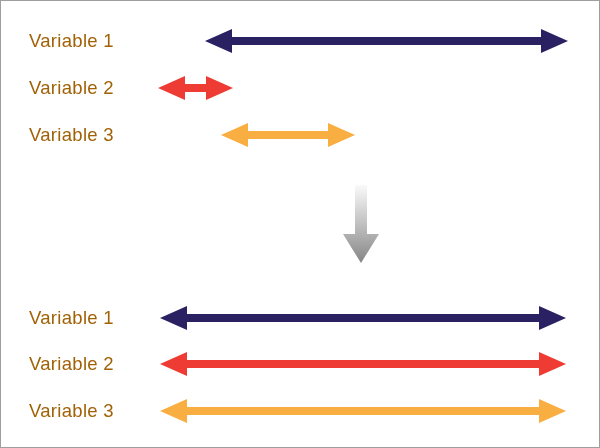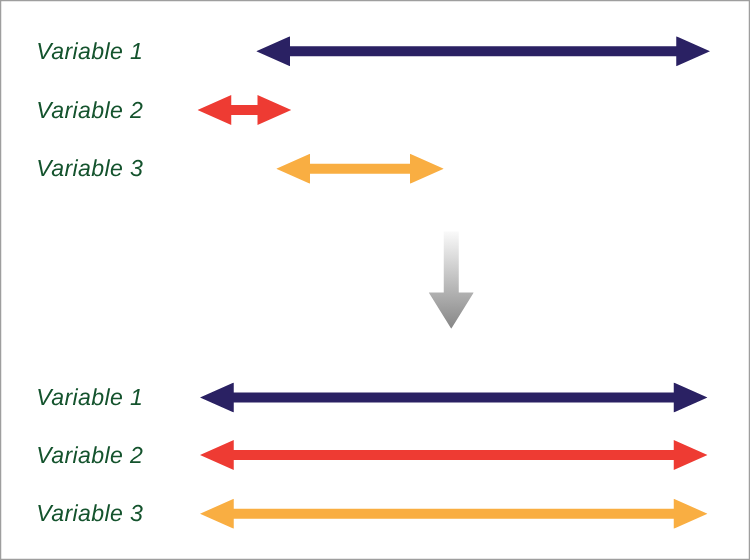--- a/index.html
+++ b/index.html
@@ -22,23 +22,22 @@
     left: 0; top: 0;
     width: 100%; height: 100%;
     pointer-events: none;
   }
   .var-label {
     position: absolute;
     left: 28px;
     font-size: 18.5px;
     line-height: 26px;
     letter-spacing: 0.3px;
-    color: #14532d;
+    color: #a16207;
     white-space: nowrap;
-    font-style: italic;
   }
   .range-arrow {
     position: absolute;
     display: block;
   }
   .down-arrow {
     position: absolute;
     display: block;
   }
 </style>

